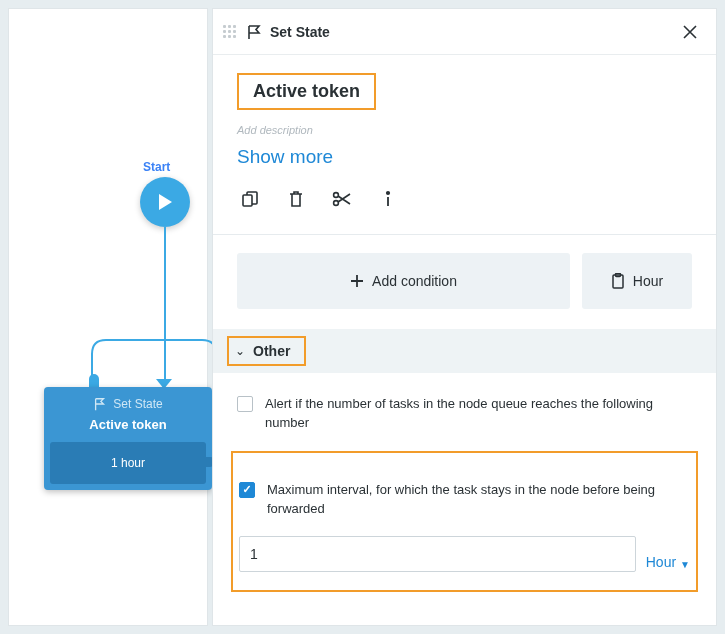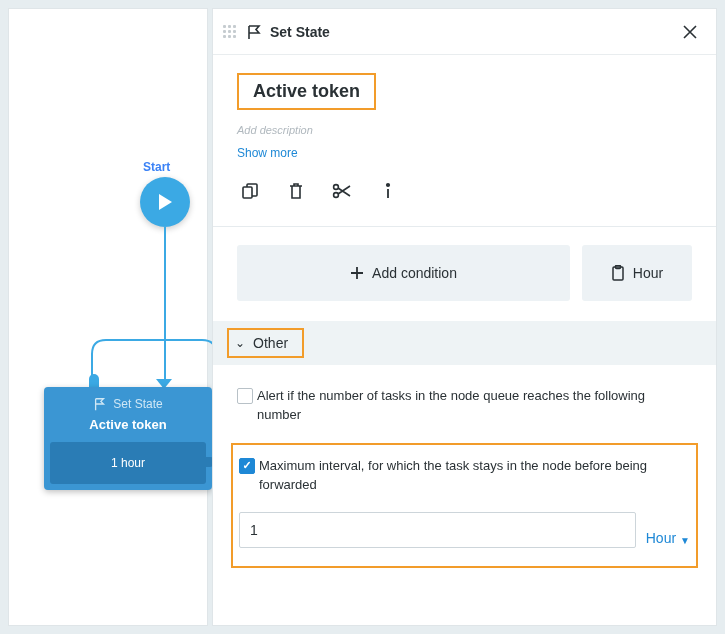--- a/index.html
+++ b/index.html
@@ -177,21 +177,21 @@
     color: #2a3135;
   }
   .desc-placeholder {
     color: #b0b8be;
     font-size: 11px;
     font-style: italic;
     margin-top: 14px;
   }
   .show-more {
     color: #1e88d6;
-    font-size: 12px;
+    font-size: 19px;
     margin-top: 10px;
     cursor: pointer;
   }
   .toolbar {
     display: flex;
     gap: 20px;
     margin-top: 18px;
     padding-bottom: 22px;
     align-items: center;
   }
@@ -234,24 +234,24 @@
     padding-left: 14px;
   }
   .section-hdr-inner {
     display: inline-flex;
     align-items: center;
     gap: 8px;
     border: 2px solid #f29c2a;
     padding: 5px 14px 5px 6px;
   }
   .section-hdr-inner .chev { font-size: 12px; color: #2a3135; }
-  .section-hdr-inner .lab { font-size: 14px; font-weight: 400; color: #2a3135; }
+  .section-hdr-inner .lab { font-size: 14px; font-weight: 700; color: #2a3135; }
   .opt-row {
     display: flex;
-    gap: 4px;
+    gap: 12px;
     margin-top: 22px;
     align-items: flex-start;
     font-size: 13px;
     color: #2a3135;
     line-height: 1.45;
   }
   .checkbox {
     width: 16px; height: 16px;
     border: 1.5px solid #b8c1c7;
     border-radius: 2px;
@@ -416,21 +416,21 @@
         <span class="lab">Other</span>
       </span>
     </div>
 
     <div class="opt-row">
       <div class="checkbox"></div>
       <div>Alert if the number of tasks in the node queue reaches the following number</div>
     </div>
 
     <div class="highlight-box">
-      <div class="opt-row" style="margin-top:0">
+      <div class="opt-row" style="margin-top:16px">
         <div class="checkbox checked"></div>
         <div>Maximum interval, for which the task stays in the node before being forwarded</div>
       </div>
       <div class="interval-row">
         <input class="interval-input" value="1" style="">
         <div class="unit-select">
           <span>Hour</span>
           <span class="car">▼</span>
         </div>
       </div>

